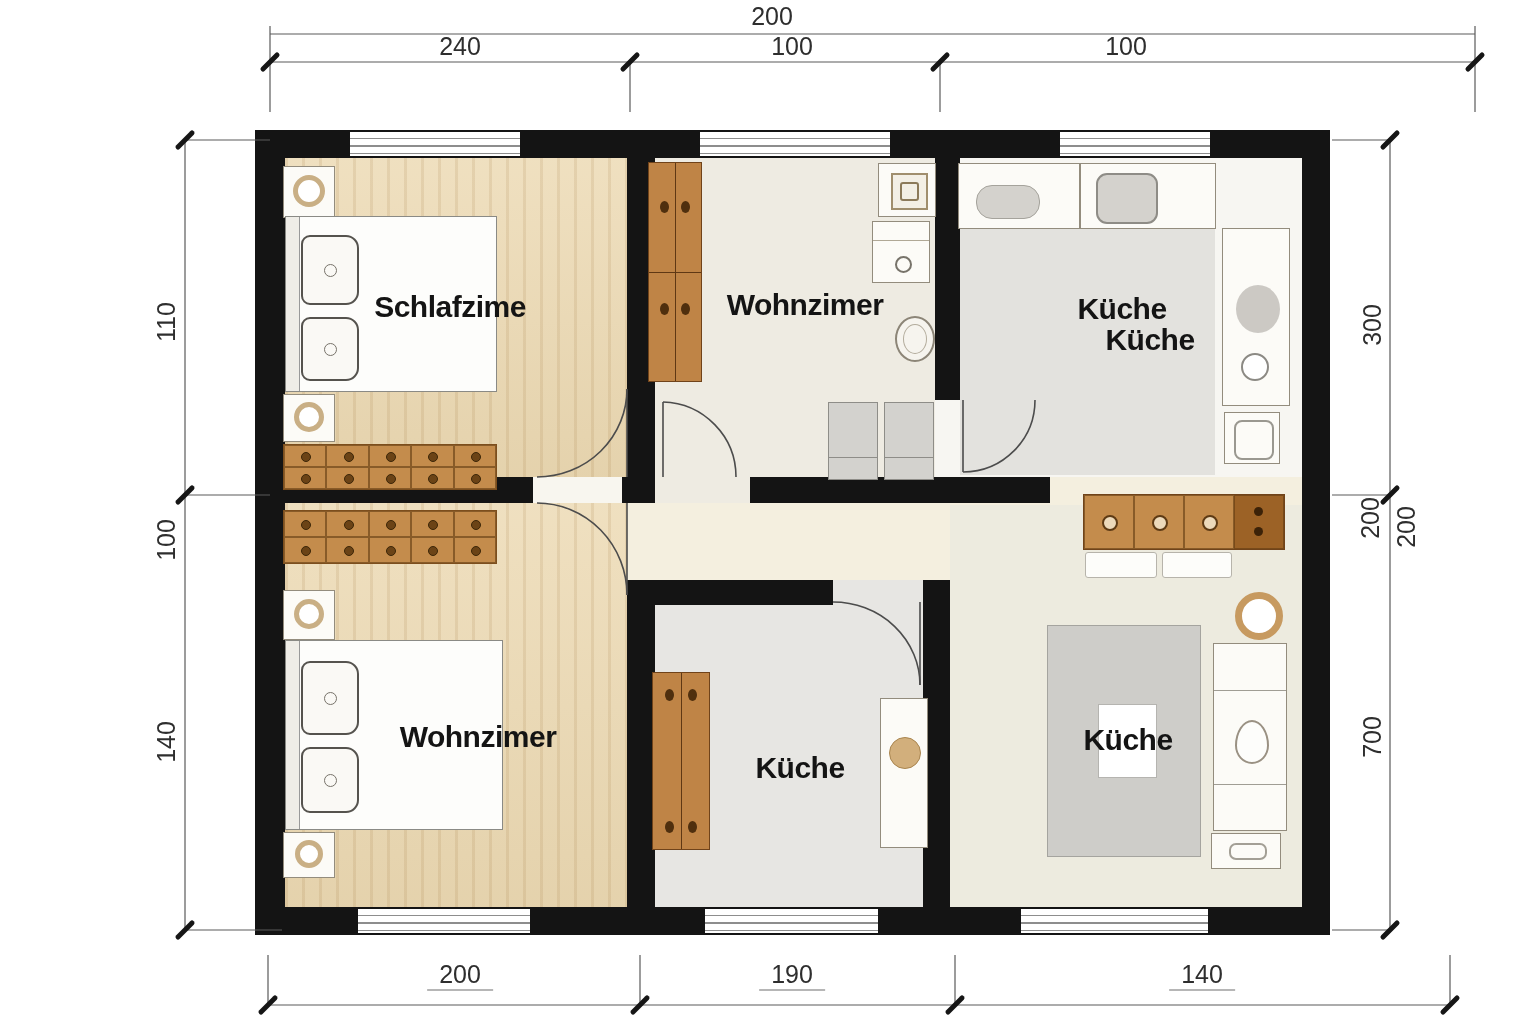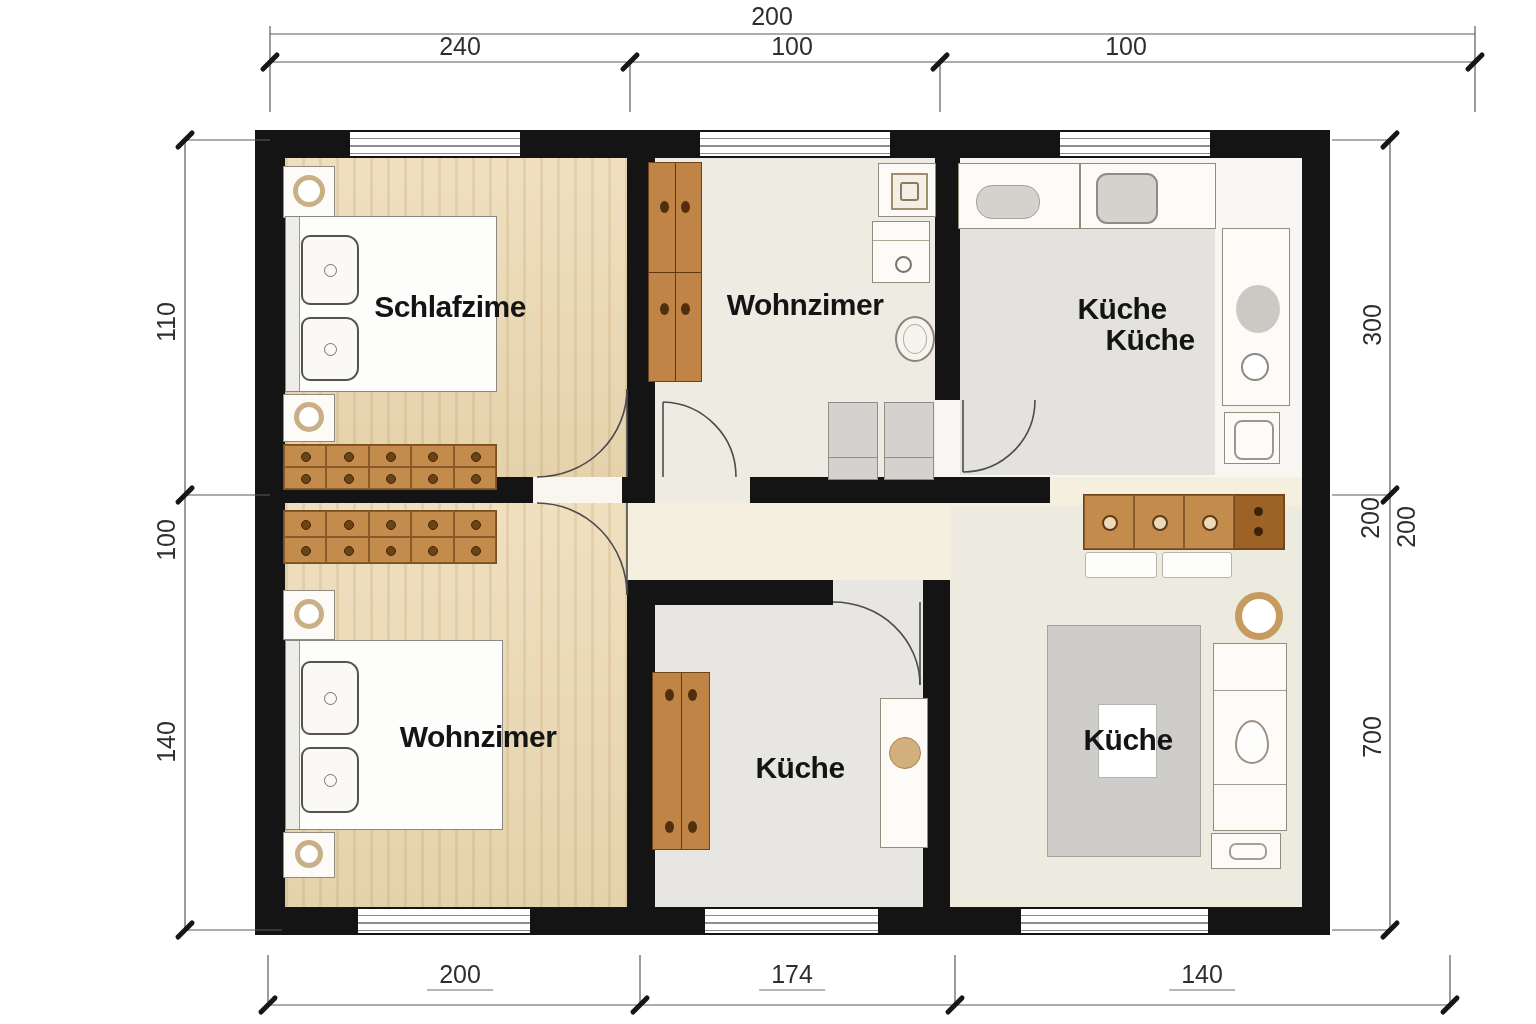--- a/index.html
+++ b/index.html
@@ -290,16 +290,16 @@
   <div class="dim vert" style="left:166px;top:322px;">110</div>
   <div class="dim vert" style="left:166px;top:540px;">100</div>
   <div class="dim vert" style="left:166px;top:742px;">140</div>
 
   <div class="dim vert" style="left:1372px;top:325px;">300</div>
   <div class="dim vert" style="left:1370px;top:518px;">200</div>
   <div class="dim vert" style="left:1406px;top:527px;">200</div>
   <div class="dim vert" style="left:1372px;top:737px;">700</div>
 
   <div class="dim u" style="left:460px;top:975px;">200</div>
-  <div class="dim u" style="left:792px;top:975px;">174</div>
+  <div class="dim u" style="left:792px;top:975px;">190</div>
   <div class="dim u" style="left:1202px;top:975px;">140</div>
 
 </div>
 
 </body></html>

